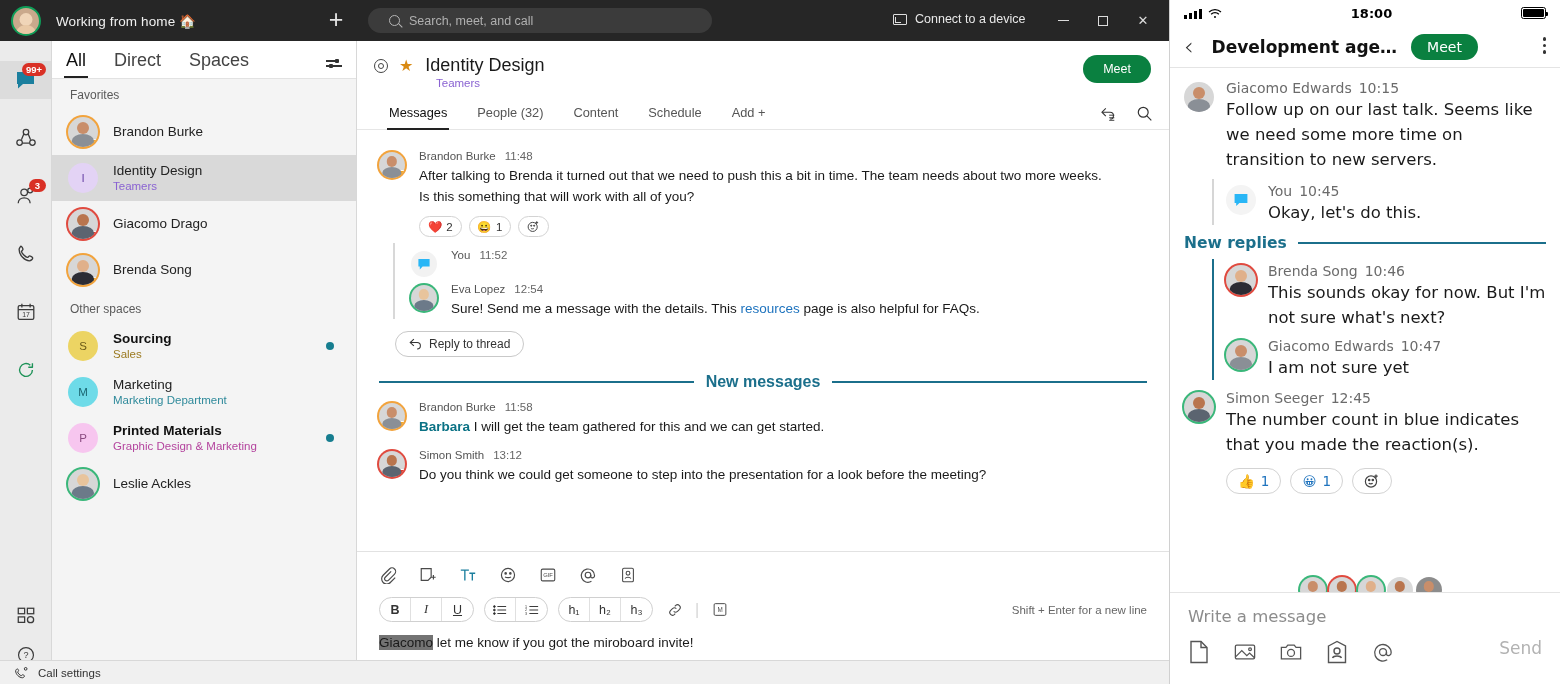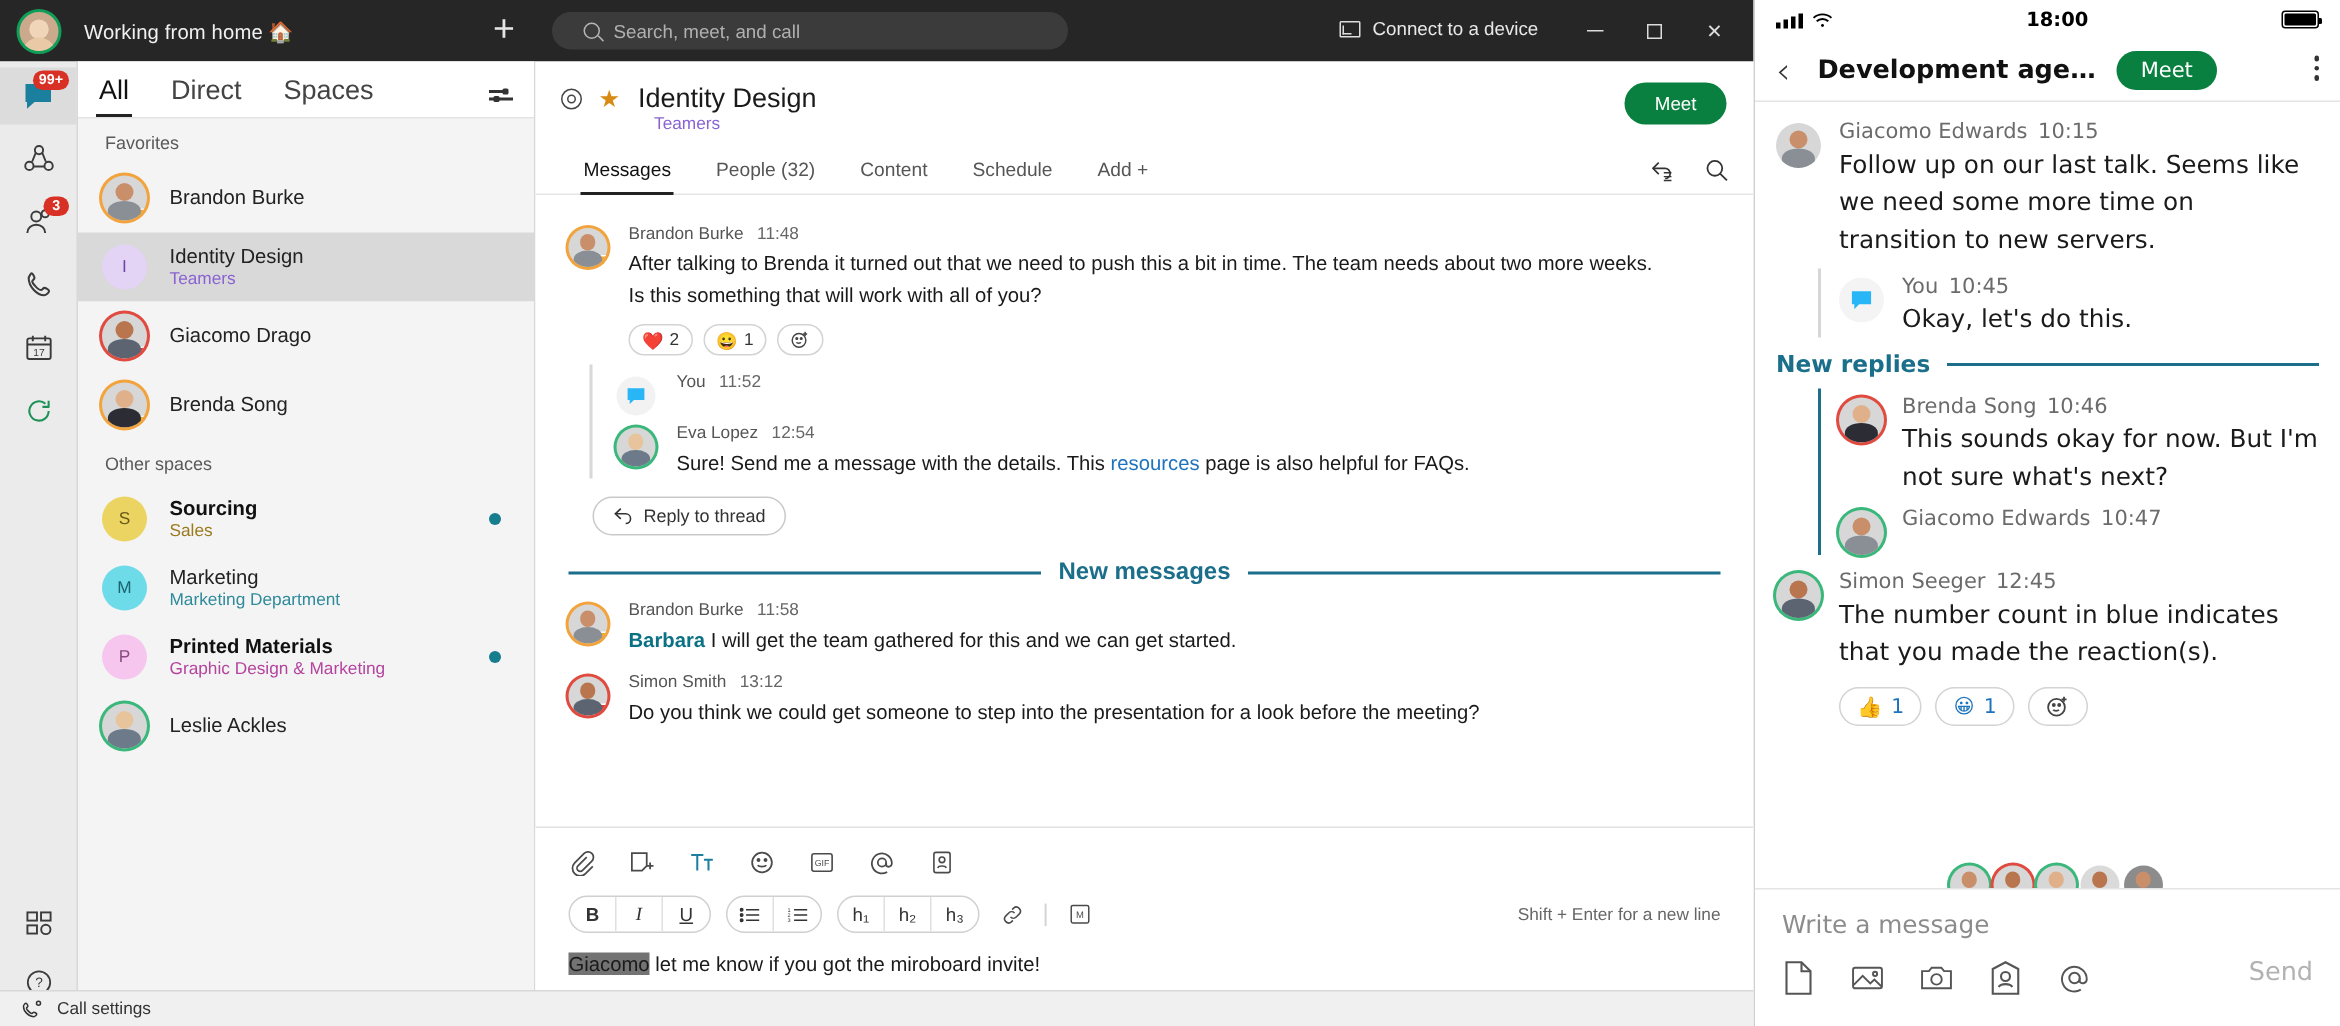--- a/index.html
+++ b/index.html
@@ -38,21 +38,21 @@
   .wbtns { position:absolute; right:6px; top:0; height:41px; display:flex; align-items:center;}
   .wbtn { width:40px;height:41px; display:flex;align-items:center;justify-content:center;
     color:#dcdcdc; font-size:13px; cursor:pointer;}
   .wbtn .dash{width:11px;height:1.3px;background:#dcdcdc;}
   .wbtn .sq{width:10px;height:10px;border:1.3px solid #dcdcdc;}
 
   
   .rail { position:absolute; left:0; top:41px; width:52px; bottom:0; background:#ebebeb;
     border-right:1px solid #d8d8d8;}
   .rail-item { height:38px; display:flex;align-items:center;justify-content:center; position:relative;
-    margin-top:4px; cursor:pointer;}
+    margin-top:20px; cursor:pointer;}
   .rail-item.active { background:#dcdcdc; }
   .badge { position:absolute; top:2px; right:5px; background:#d93025; color:#fff;
     border-radius:9px; font-size:9.5px; font-weight:700; padding:1px 4px; line-height:11px;
     min-width:17px; text-align:center;}
   .badge.sm { padding:1px 4.5px; }
   .rail-bottom { position:absolute; bottom:6px; left:0; width:52px; text-align:center;}
   .help-lbl { font-size:10.5px; color:#444; margin-top:1px;}
 
   
   .listpane { position:absolute; left:52px; top:41px; width:305px; bottom:24px;
@@ -642,20 +642,21 @@
           <div class="mav ph sk-f ring-r"></div>
           <div class="mbd">
             <div class="mmeta"><span>Brenda Song</span><span class="t">10:46</span></div>
             <div class="mtxt">This sounds okay for now. But I'm not sure what's next?</div>
           </div>
         </div>
         <div class="mmsg" style="margin-top:4px">
           <div class="mav ph sk-m ring-g"></div>
           <div class="mbd">
             <div class="mmeta"><span>Giacomo Edwards</span><span class="t">10:47</span></div>
+            <div class="mtxt">I am not sure yet</div>
           </div>
         </div>
       </div>
 
       <div class="mmsg" style="margin-top:6px">
         <div class="mav ph sk-m2 ring-g"></div>
         <div class="mbd">
           <div class="mmeta"><span>Simon Seeger</span><span class="t">12:45</span></div>
           <div class="mtxt">The number count in blue indicates that you made the reaction(s).</div>
           <div class="mreacts">

